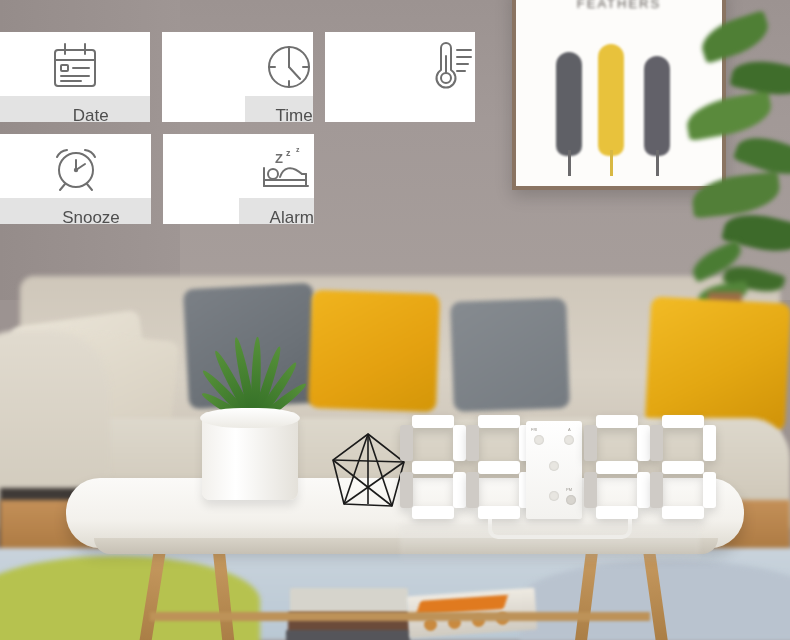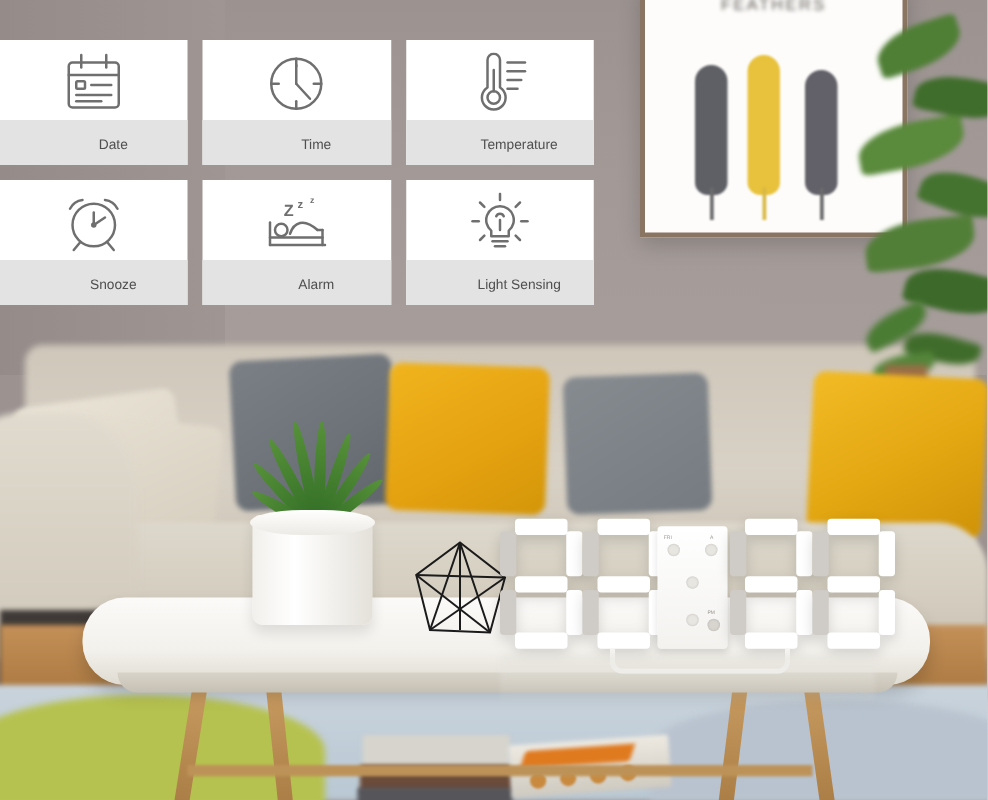--- a/index.html
+++ b/index.html
@@ -350,34 +350,34 @@
   }
   .row { display: flex; }
   .row + .row { margin-top: 12px; }
   .card {
     width: 151px;
     background: #ffffff;
     display: flex;
     flex-direction: column;
     align-items: stretch;
   }
-  .card + .card { margin-left: 12px; }
+  .card + .card { margin-left: 12px; align-items: flex-end; }
   .card-icon {
     height: 58px;
     display: flex;
     align-items: center;
     justify-content: center;
     padding-top: 6px;
   }
   .card-label {
     background: #e3e3e3;
-    height: 36px;
+    height: 26px;
     line-height: 40px;
     text-align: center;
-    font-size: 11px;
+    font-size: 17px;
     color: #4f4f4f;
     font-family: "Liberation Sans", sans-serif;
     white-space: nowrap;
     overflow: hidden;
     padding-left: 31px;
   }
   svg .st { fill: none; stroke: #6f6f6f; stroke-width: 2; stroke-linecap: round; stroke-linejoin: round; }
   svg .stf { fill: #6f6f6f; stroke: none; }
 </style>
 </head>
@@ -580,21 +580,20 @@
           <svg width="48" height="50" viewBox="0 0 48 50" aria-hidden="true">
             <path class="st" d="M14 6a5 5 0 0 1 10 0v22a9.5 9.5 0 1 1-10 0V6z"></path>
             <circle class="st" cx="19" cy="36" r="5"></circle>
             <line class="st" x1="19" y1="14" x2="19" y2="31"></line>
             <line class="st" x1="30" y1="8" x2="44" y2="8"></line>
             <line class="st" x1="30" y1="15" x2="44" y2="15"></line>
             <line class="st" x1="30" y1="22" x2="41" y2="22"></line>
             <line class="st" x1="30" y1="29" x2="38" y2="29"></line>
           </svg>
         </div>
-        <div class="card-label">Temperature</div>
       </div>
     </div>
 
     <div class="row">
 
       <div class="card">
         <div class="card-icon">
           <svg width="50" height="50" viewBox="0 0 50 50" aria-hidden="true">
             <circle class="st" cx="25" cy="26" r="17"></circle>
             <path class="st" d="M6 13a13 13 0 0 1 10-7"></path>
@@ -620,36 +619,17 @@
             <path class="st" d="M24 33c3-9 11-13 22-3"></path>
             <path class="st" d="M46 30h4"></path>
             <text class="stf" x="19" y="19" font-size="13" font-family="Liberation Sans, sans-serif" font-weight="bold">Z</text>
             <text class="stf" x="30" y="12" font-size="9" font-family="Liberation Sans, sans-serif" font-weight="bold">z</text>
             <text class="stf" x="40" y="8" font-size="7" font-family="Liberation Sans, sans-serif" font-weight="bold">z</text>
           </svg>
         </div>
         <div class="card-label">Alarm</div>
       </div>
 
-      <div class="card">
-        <div class="card-icon">
-          <svg width="50" height="50" viewBox="0 0 50 50" aria-hidden="true">
-            <path class="st" d="M25 11a11 11 0 0 1 7 19.5V35H18v-4.5A11 11 0 0 1 25 11z"></path>
-            <line class="st" x1="19" y1="39" x2="31" y2="39"></line>
-            <line class="st" x1="21" y1="43" x2="29" y2="43"></line>
-            <line class="st" x1="25" y1="30" x2="25" y2="22"></line>
-            <path class="st" d="M22 19a3.2 3.2 0 0 1 6 0"></path>
-            <line class="st" x1="25" y1="1" x2="25" y2="6"></line>
-            <line class="st" x1="9" y1="8" x2="12.5" y2="11.5"></line>
-            <line class="st" x1="41" y1="8" x2="37.5" y2="11.5"></line>
-            <line class="st" x1="3" y1="23" x2="8" y2="23"></line>
-            <line class="st" x1="42" y1="23" x2="47" y2="23"></line>
-            <line class="st" x1="9" y1="38" x2="12.5" y2="34.5"></line>
-            <line class="st" x1="41" y1="38" x2="37.5" y2="34.5"></line>
-          </svg>
-        </div>
-        <div class="card-label">Light Sensing</div>
-      </div>
     </div>
 
   </div>
 
 </div>
 
 </body></html>

